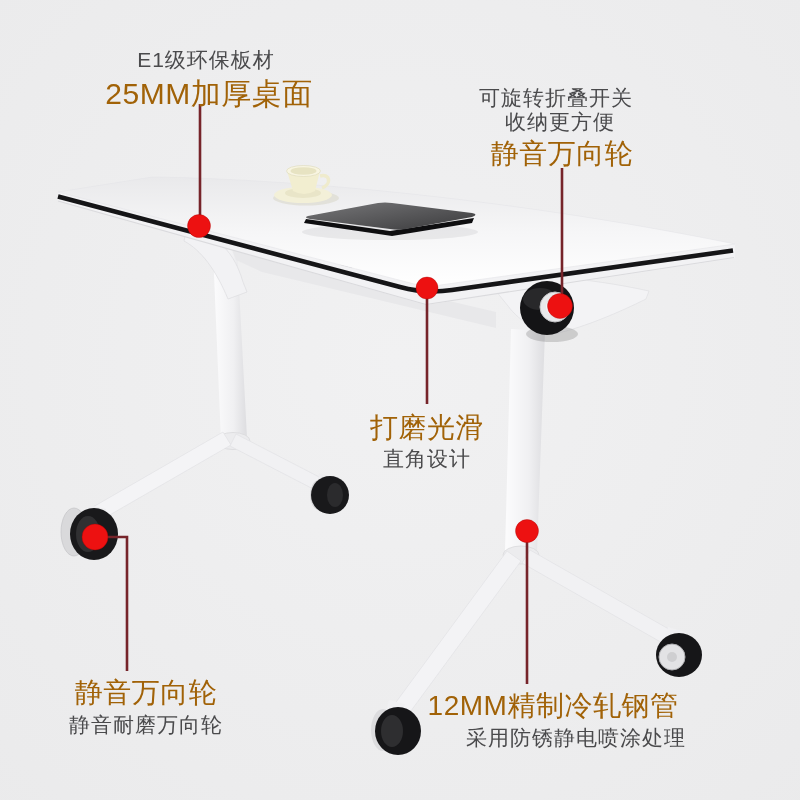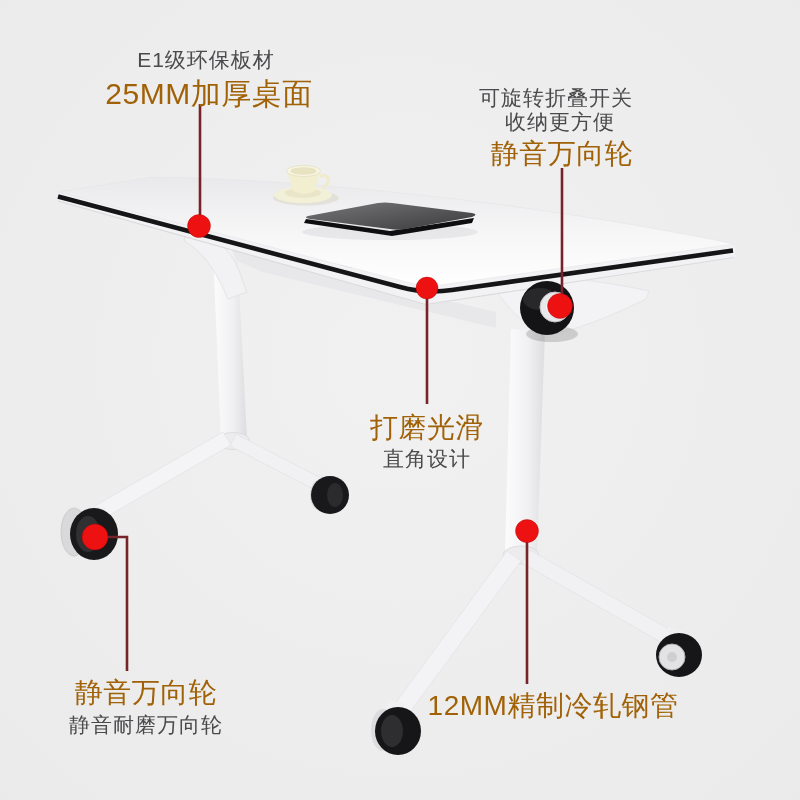--- a/index.html
+++ b/index.html
@@ -153,14 +153,15 @@
   <div class="callout sub" style="left:560px;top:108px;">收纳更方便</div>
   <div class="callout title" style="left:562px;top:135px;">静音万向轮</div>
 
   <div class="callout title" style="left:427px;top:409px;">打磨光滑</div>
   <div class="callout sub" style="left:427px;top:445px;">直角设计</div>
 
   <div class="callout title" style="left:146px;top:674px;">静音万向轮</div>
   <div class="callout sub" style="left:146px;top:711px;">静音耐磨万向轮</div>
 
   <div class="callout title" style="left:553px;top:687px;">12MM精制冷轧钢管</div>
+  <div class="callout sub" style="left:576px;top:724px;">采用防锈静电喷涂处理</div>
 
 </div>
 
 </body></html>

